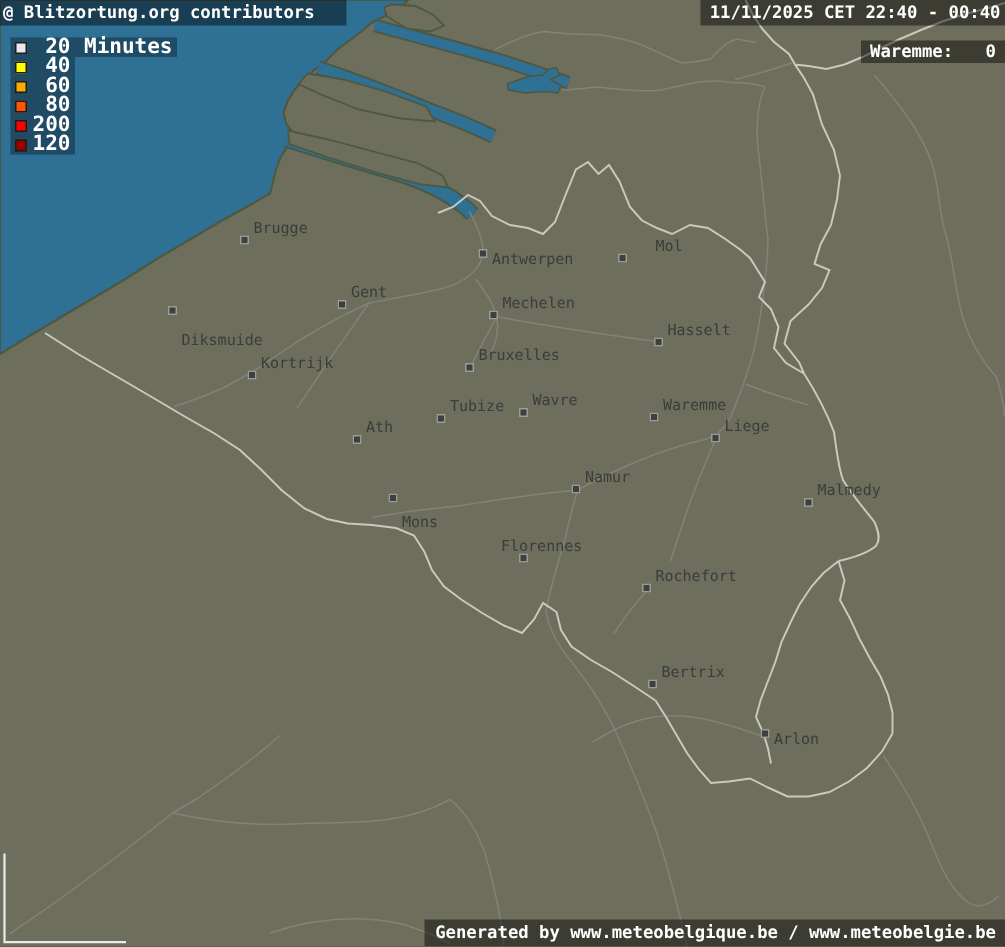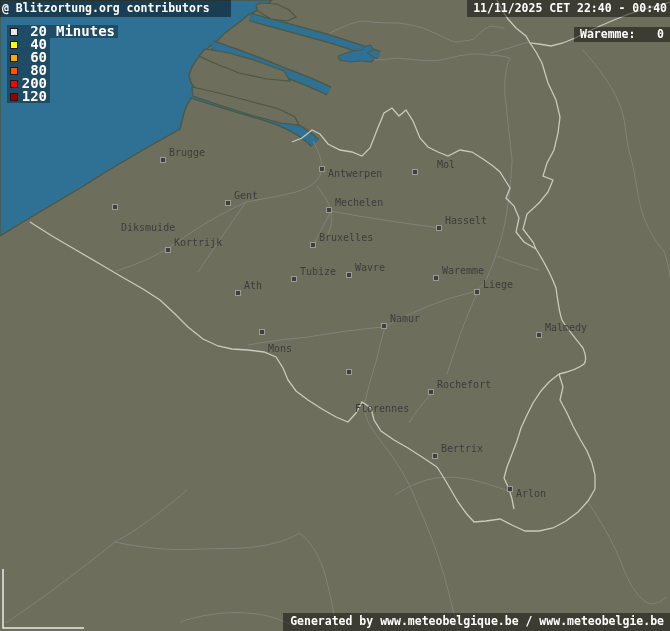--- a/index.html
+++ b/index.html
@@ -126,21 +126,21 @@
       <div class="city-label" style="left: 442px; top: 266px;">Waremme</div>
       <div class="city-marker" style="left: 474px; top: 289px;"></div>
       <div class="city-label" style="left: 483px; top: 280px;">Liege</div>
       <div class="city-marker" style="left: 259px; top: 329px;"></div>
       <div class="city-label" style="left: 268px; top: 320px; margin-top: 24px;">Mons</div>
       <div class="city-marker" style="left: 381px; top: 323px;"></div>
       <div class="city-label" style="left: 390px; top: 314px;">Namur</div>
       <div class="city-marker" style="left: 536px; top: 332px;"></div>
       <div class="city-label" style="left: 545px; top: 323px;">Malmedy</div>
       <div class="city-marker" style="left: 346px; top: 369px;"></div>
-      <div class="city-label" style="left: 355px; top: 360px; margin-top: 44px;">Florennes</div>
+      <div class="city-label" style="left: 334px; top: 360px;">Florennes</div>
       <div class="city-marker" style="left: 428px; top: 389px;"></div>
       <div class="city-label" style="left: 437px; top: 380px;">Rochefort</div>
       <div class="city-marker" style="left: 432px; top: 453px;"></div>
       <div class="city-label" style="left: 441px; top: 444px;">Bertrix</div>
       <div class="city-marker" style="left: 507px; top: 486px;"></div>
       <div class="city-label" style="left: 516px; top: 477px; margin-top: 12px;">Arlon</div>
     </div>
 
   <div class="ovl topleft">@ Blitzortung.org contributors</div>
 

